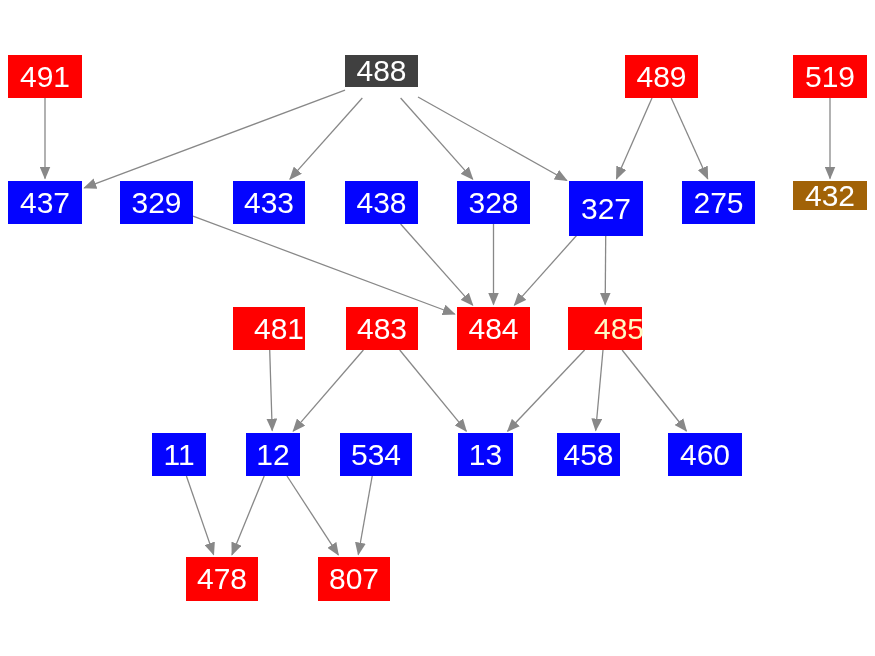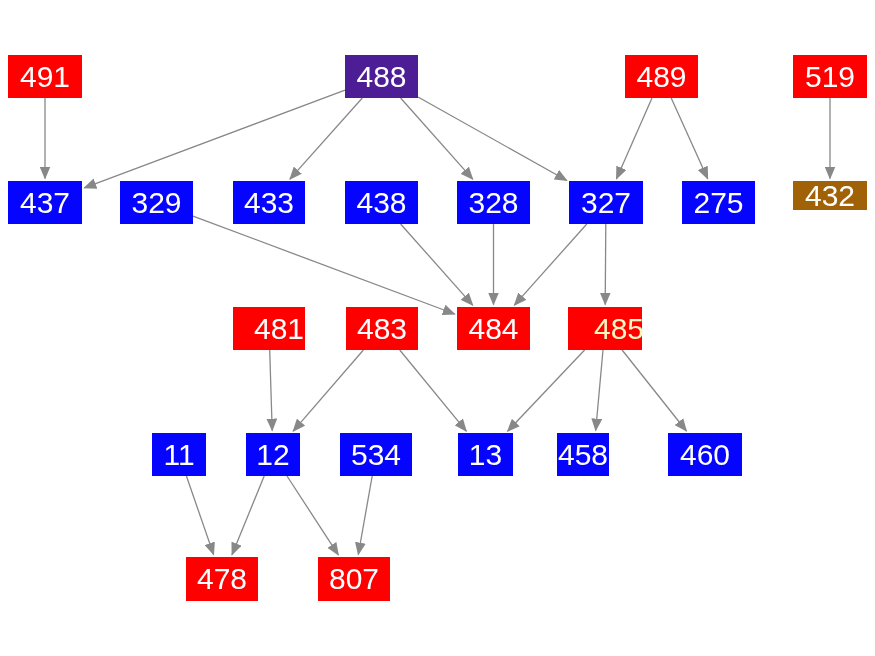--- a/index.html
+++ b/index.html
@@ -66,37 +66,37 @@
         <line x1="603.0" y1="350.0" x2="595.7" y2="430.5" stroke="#888888" stroke-width="1.3" marker-end="url(#arrowhead)"></line>
         <line x1="622.1" y1="350.0" x2="686.4" y2="431.0" stroke="#888888" stroke-width="1.3" marker-end="url(#arrowhead)"></line>
         <line x1="186.4" y1="476.0" x2="213.6" y2="554.6" stroke="#888888" stroke-width="1.3" marker-end="url(#arrowhead)"></line>
         <line x1="264.2" y1="476.0" x2="232.0" y2="554.7" stroke="#888888" stroke-width="1.3" marker-end="url(#arrowhead)"></line>
         <line x1="287.0" y1="476.0" x2="338.3" y2="554.9" stroke="#888888" stroke-width="1.3" marker-end="url(#arrowhead)"></line>
         <line x1="372.2" y1="476.0" x2="358.3" y2="554.5" stroke="#888888" stroke-width="1.3" marker-end="url(#arrowhead)"></line>
       </g>
   </svg>
   <div id="nodes-layer">
       <div class="node" style="left: 8px; top: 55px; width: 74px; height: 43px; background: rgb(255, 0, 0); color: rgb(255, 255, 255);">491</div>
-      <div class="node" style="left: 345px; top: 55px; width: 73px; height: 43px; background: #4c1d95; color: rgb(255, 255, 255);">488</div>
+      <div class="node" style="left: 345px; top: 55px; width: 73px; height: 32px; background: #404040; color: rgb(255, 255, 255);">488</div>
       <div class="node" style="left: 625px; top: 55px; width: 73px; height: 43px; background: rgb(255, 0, 0); color: rgb(255, 255, 255);">489</div>
       <div class="node" style="left: 793px; top: 55px; width: 74px; height: 43px; background: rgb(255, 0, 0); color: rgb(255, 255, 255);">519</div>
       <div class="node" style="left: 8px; top: 181px; width: 74px; height: 43px; background: rgb(4, 4, 255); color: rgb(255, 255, 255);">437</div>
       <div class="node" style="left: 120px; top: 181px; width: 73px; height: 43px; background: rgb(4, 4, 255); color: rgb(255, 255, 255); text-align: right;">329</div>
       <div class="node" style="left: 233px; top: 181px; width: 72px; height: 43px; background: rgb(4, 4, 255); color: rgb(255, 255, 255);">433</div>
       <div class="node" style="left: 345px; top: 181px; width: 73px; height: 43px; background: rgb(4, 4, 255); color: rgb(255, 255, 255);">438</div>
       <div class="node" style="left: 457px; top: 181px; width: 73px; height: 43px; background: rgb(4, 4, 255); color: rgb(255, 255, 255);">328</div>
-      <div class="node" style="left: 569px; top: 181px; width: 74px; height: 43px; background: rgb(4, 4, 255); color: rgb(255, 255, 255);">327</div>
+      <div class="node" style="left: 569px; top: 181px; width: 74px; height: 55px; background: rgb(4, 4, 255); color: rgb(255, 255, 255);">327</div>
       <div class="node" style="left: 682px; top: 181px; width: 73px; height: 43px; background: rgb(4, 4, 255); color: rgb(255, 255, 255);">275</div>
       <div class="node" style="left: 793px; top: 181px; width: 74px; height: 29px; background: #a16207; color: rgb(255, 255, 255);">432</div>
       <div class="node" style="left: 233px; top: 307px; width: 72px; height: 43px; background: rgb(255, 0, 0); color: rgb(255, 255, 255); padding-left: 20px;">481</div>
       <div class="node" style="left: 346px; top: 307px; width: 72px; height: 43px; background: rgb(255, 0, 0); color: rgb(255, 255, 255);">483</div>
       <div class="node" style="left: 457px; top: 307px; width: 73px; height: 43px; background: rgb(255, 0, 0); color: rgb(255, 255, 255);">484</div>
       <div class="node" style="left: 568px; top: 307px; width: 74px; height: 43px; background: rgb(255, 0, 0); color: #fef9c3; padding-left: 28px;">485</div>
       <div class="node" style="left: 152px; top: 433px; width: 54px; height: 43px; background: rgb(4, 4, 255); color: rgb(255, 255, 255);">11</div>
       <div class="node" style="left: 246px; top: 433px; width: 54px; height: 43px; background: rgb(4, 4, 255); color: rgb(255, 255, 255);">12</div>
       <div class="node" style="left: 340px; top: 433px; width: 72px; height: 43px; background: rgb(4, 4, 255); color: rgb(255, 255, 255);">534</div>
       <div class="node" style="left: 458px; top: 433px; width: 55px; height: 43px; background: rgb(4, 4, 255); color: rgb(255, 255, 255);">13</div>
-      <div class="node" style="left: 557px; top: 433px; width: 52px; height: 43px; background: rgb(4, 4, 255); color: rgb(255, 255, 255);">458</div>
+      <div class="node" style="left: 557px; top: 433px; width: 63px; height: 43px; background: rgb(4, 4, 255); color: rgb(255, 255, 255);">458</div>
       <div class="node" style="left: 668px; top: 433px; width: 74px; height: 43px; background: rgb(4, 4, 255); color: rgb(255, 255, 255);">460</div>
       <div class="node" style="left: 186px; top: 557px; width: 72px; height: 44px; background: rgb(255, 0, 0); color: rgb(255, 255, 255);">478</div>
       <div class="node" style="left: 318px; top: 557px; width: 72px; height: 44px; background: rgb(255, 0, 0); color: rgb(255, 255, 255);">807</div>
     </div>
 </div>
 
 </body></html>

